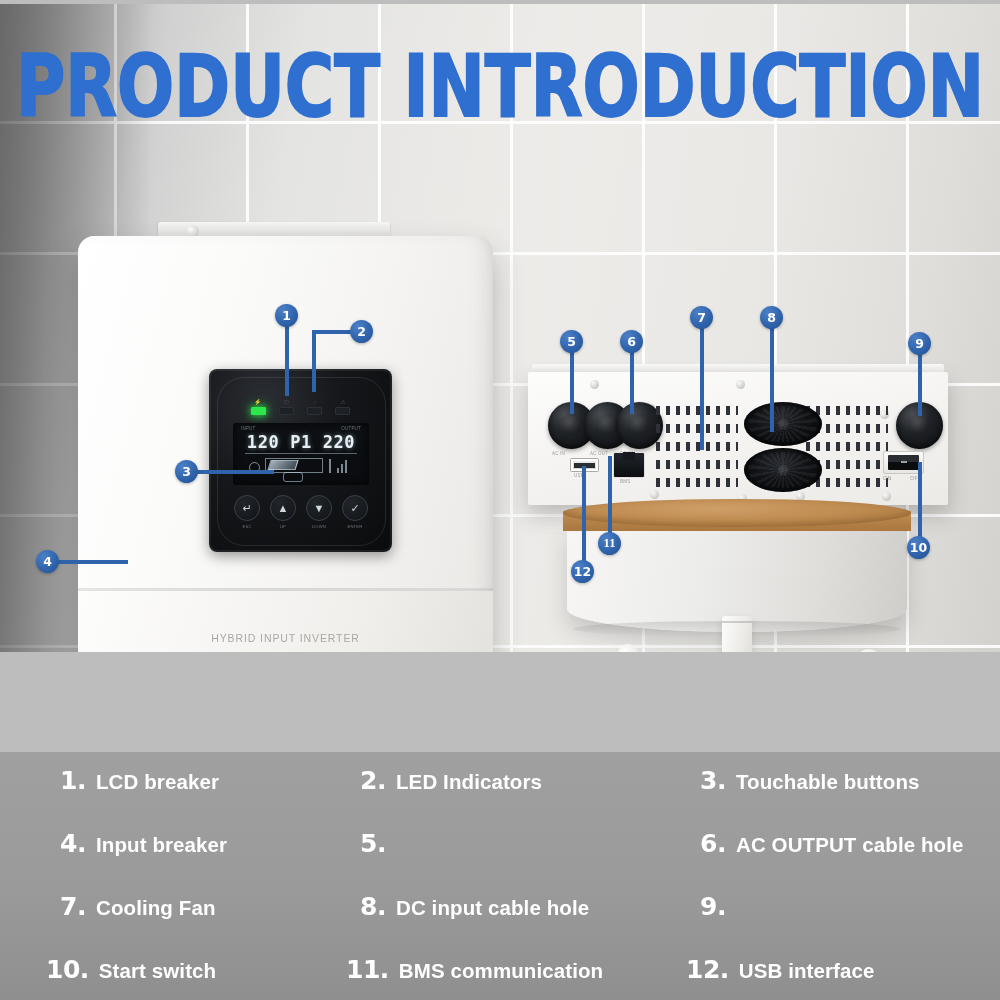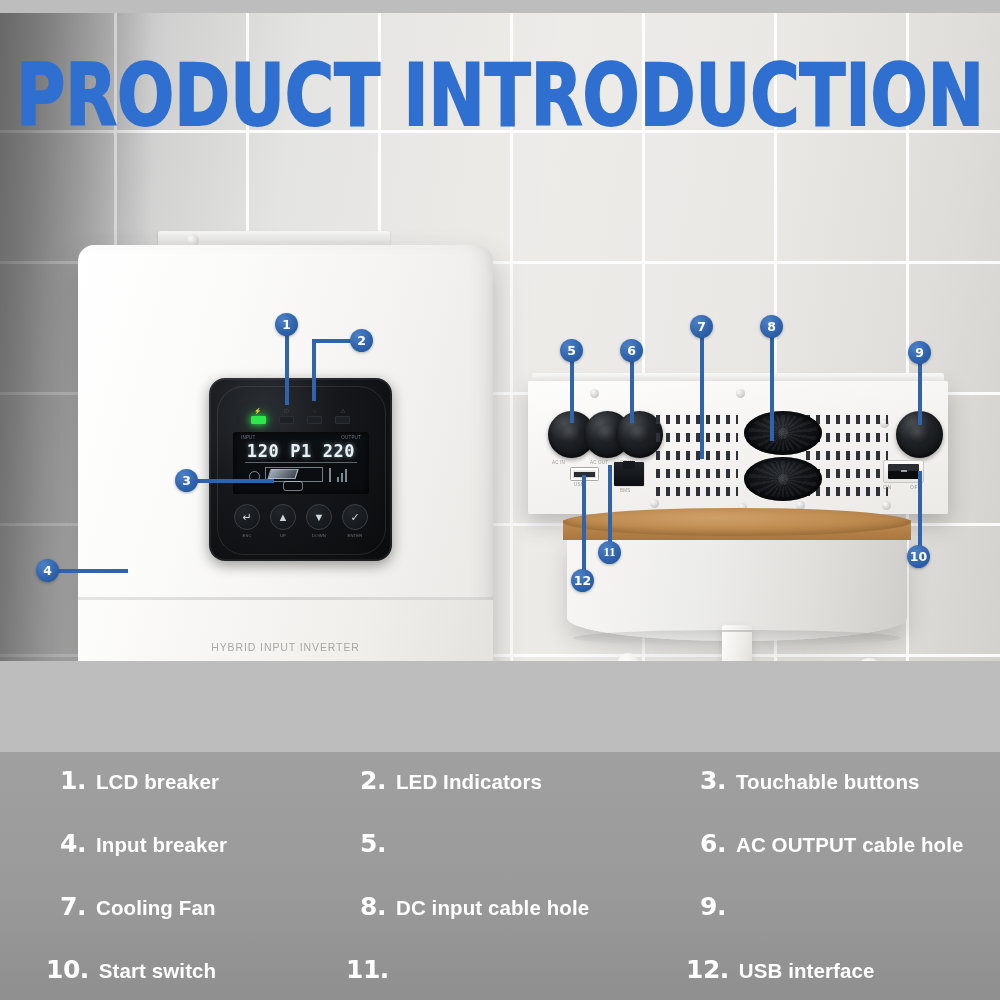--- a/index.html
+++ b/index.html
@@ -1,20 +1,20 @@
 <!DOCTYPE html>
 <html><head>
 <meta charset="utf-8">
 <style>
   html,body{margin:0;padding:0;background:#8e8e8e;}
   body{font-family:"Liberation Sans",sans-serif;}
   #page{position:relative;width:1000px;height:1000px;overflow:hidden;background:#bdbdbd;}
 
   
-  #scene{position:absolute;left:0;top:13px;width:1000px;height:648px;overflow:hidden;
+  #scene{position:absolute;left:0;top:4px;width:1000px;height:648px;overflow:hidden;
     background:linear-gradient(100deg,#9d9d9d 0%,#b0b0b0 6%,#cfcfcf 14%,#e4e4e2 28%,#eceae7 50%,#e7e6e3 72%,#dedcd8 88%,#d2d0cc 100%);}
 
   
   #wall{position:absolute;left:0;top:0;width:1000px;height:712px;
     background-image:
       linear-gradient(to right,rgba(255,255,255,.92) 0 3px,transparent 3px),
       linear-gradient(to bottom,rgba(255,255,255,.92) 0 3px,transparent 3px);
     background-size:132px 131px, 132px 131px;
     background-position:-18px -14px, -18px -14px;}
   #wall:after{content:"";position:absolute;inset:0;
@@ -42,21 +42,21 @@
   #unit-seam{position:absolute;left:0;top:352px;width:415px;height:3px;
     background:linear-gradient(to right,rgba(175,175,175,.30),rgba(190,190,190,.55),rgba(170,170,170,.28));}
   #unit-base{position:absolute;left:0;top:355px;width:415px;height:113px;border-radius:0 0 8px 8px;
     background:linear-gradient(105deg,#fdfdfc,#f1efec 65%,#e3e1dd);}
   #unit-footline{position:absolute;left:6px;top:452px;width:403px;height:6px;border-radius:3px;
     background:linear-gradient(to right,rgba(170,170,170,.25),rgba(200,200,200,.5),rgba(165,165,165,.22));}
   #brand{position:absolute;left:0;top:396px;width:415px;text-align:center;
     font-size:10.5px;letter-spacing:.9px;color:#a9a8a5;font-weight:500;}
 
   
-  #panel{position:absolute;left:131px;top:133px;width:183px;height:183px;border-radius:16px;
+  #panel{position:absolute;left:131px;top:133px;width:183px;height:183px;border-radius:8px;
     background:radial-gradient(ellipse at 30% 18%,#2b2e33 0%,#15171a 42%,#0a0b0d 100%);
     box-shadow:0 4px 14px rgba(0,0,0,.40), inset 0 0 0 2px rgba(255,255,255,.07);}
   #panel-ring{position:absolute;left:8px;top:8px;width:167px;height:167px;border-radius:27px;
     border:1px solid rgba(255,255,255,.10);}
 
   
   #leds{position:absolute;left:41px;top:24px;width:101px;height:22px;display:flex;justify-content:space-between;}
   .led{width:16px;height:22px;display:flex;flex-direction:column;align-items:center;justify-content:flex-end;gap:2px;}
   .led .ic{font-size:6px;color:#4a4f55;line-height:1;}
   .led .bar{width:13px;height:6px;border-radius:1px;background:#1d2024;border:1px solid #2c3036;}
@@ -400,20 +400,21 @@
       <div class="lit">
         <span class="lnum">9.</span>
         </div>
 
       <div class="lit">
         <span class="lnum">10.</span>
         <span class="ltxt">Start switch</span>
         </div>
       <div class="lit">
         <span class="lnum">11.</span>
+        <span class="ltxt">BMS communication</span>
         </div>
       <div class="lit">
         <span class="lnum">12.</span>
         <span class="ltxt">USB interface</span>
         </div>
     </div>
   </div>
 </div>
 
 </body></html>

